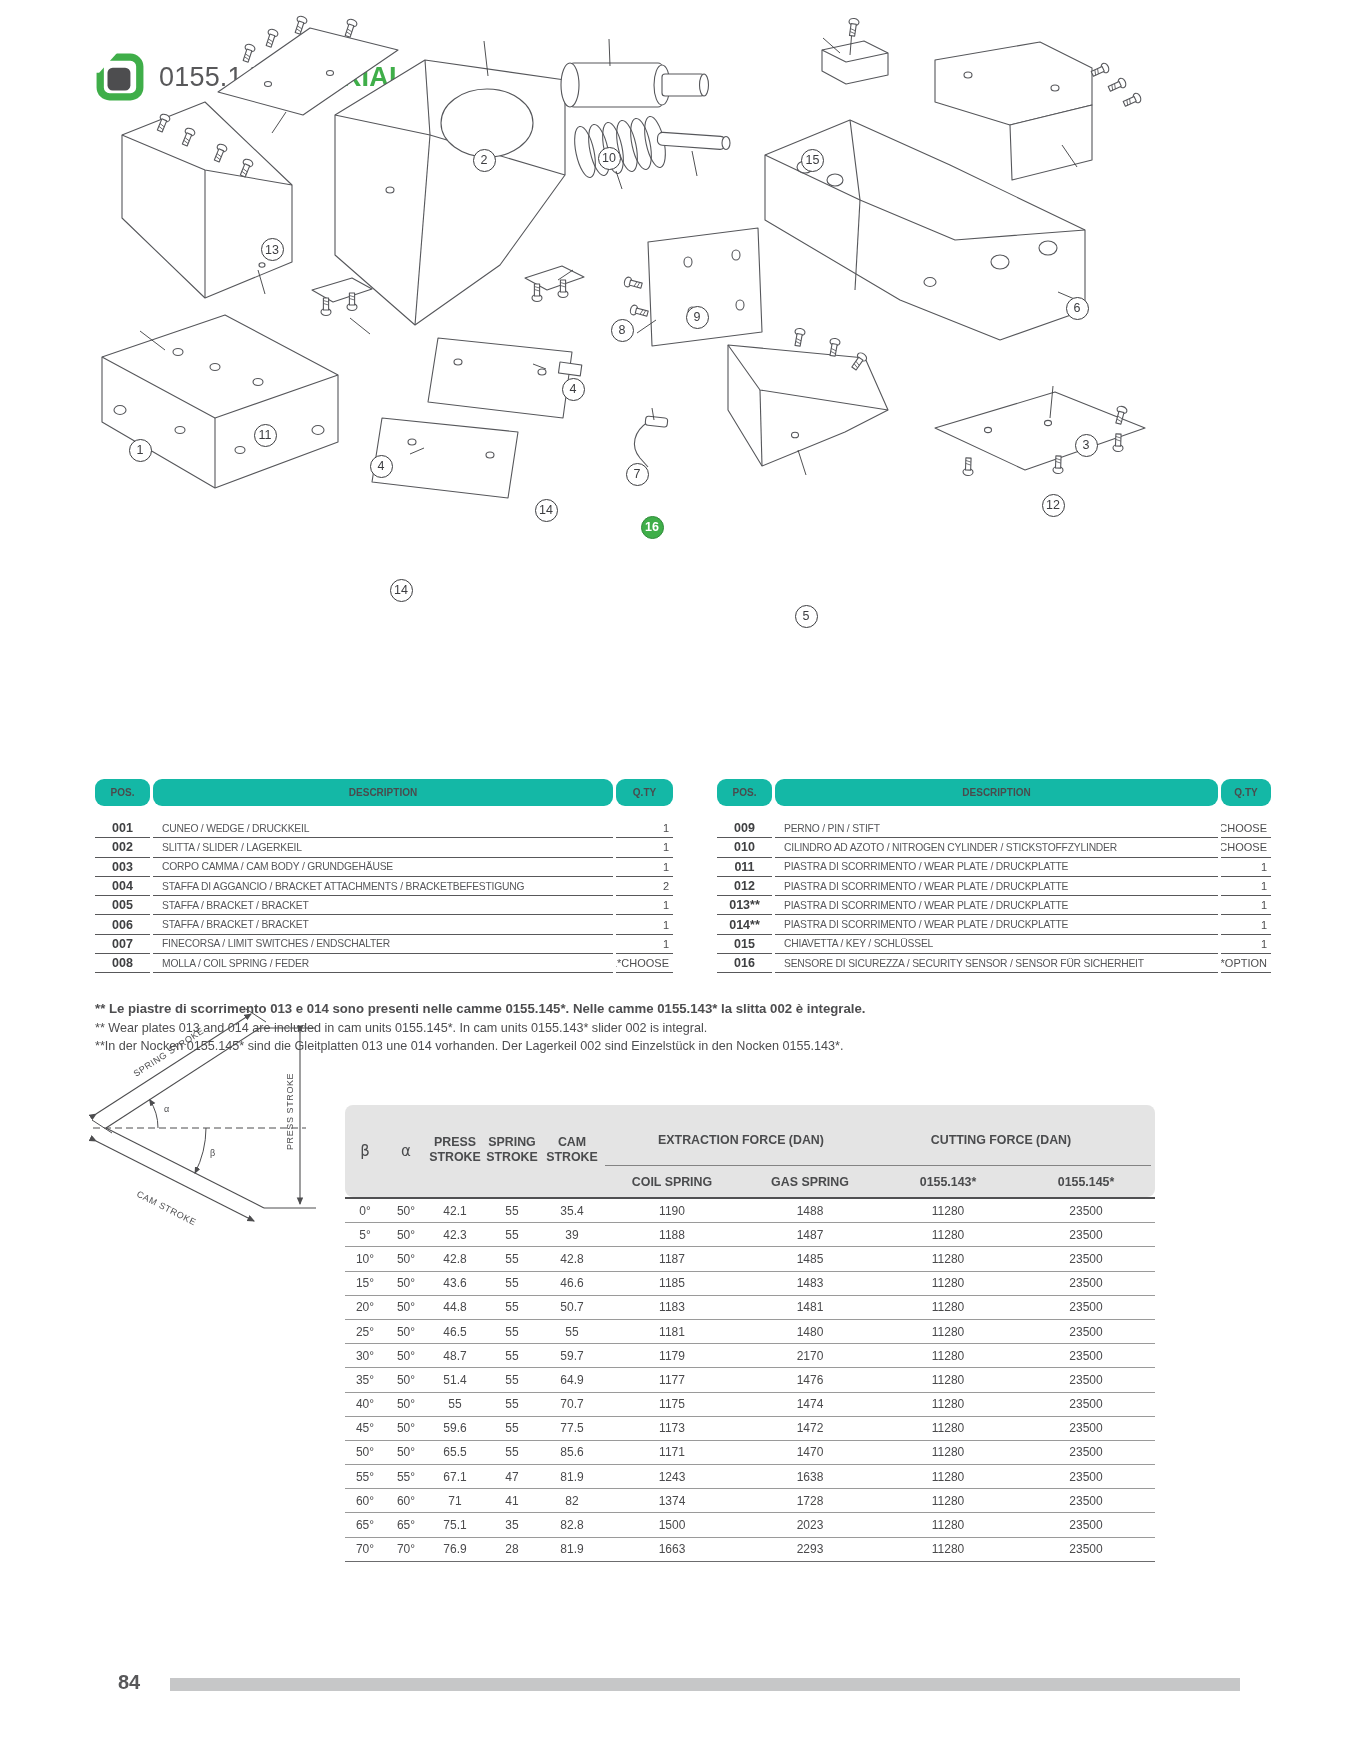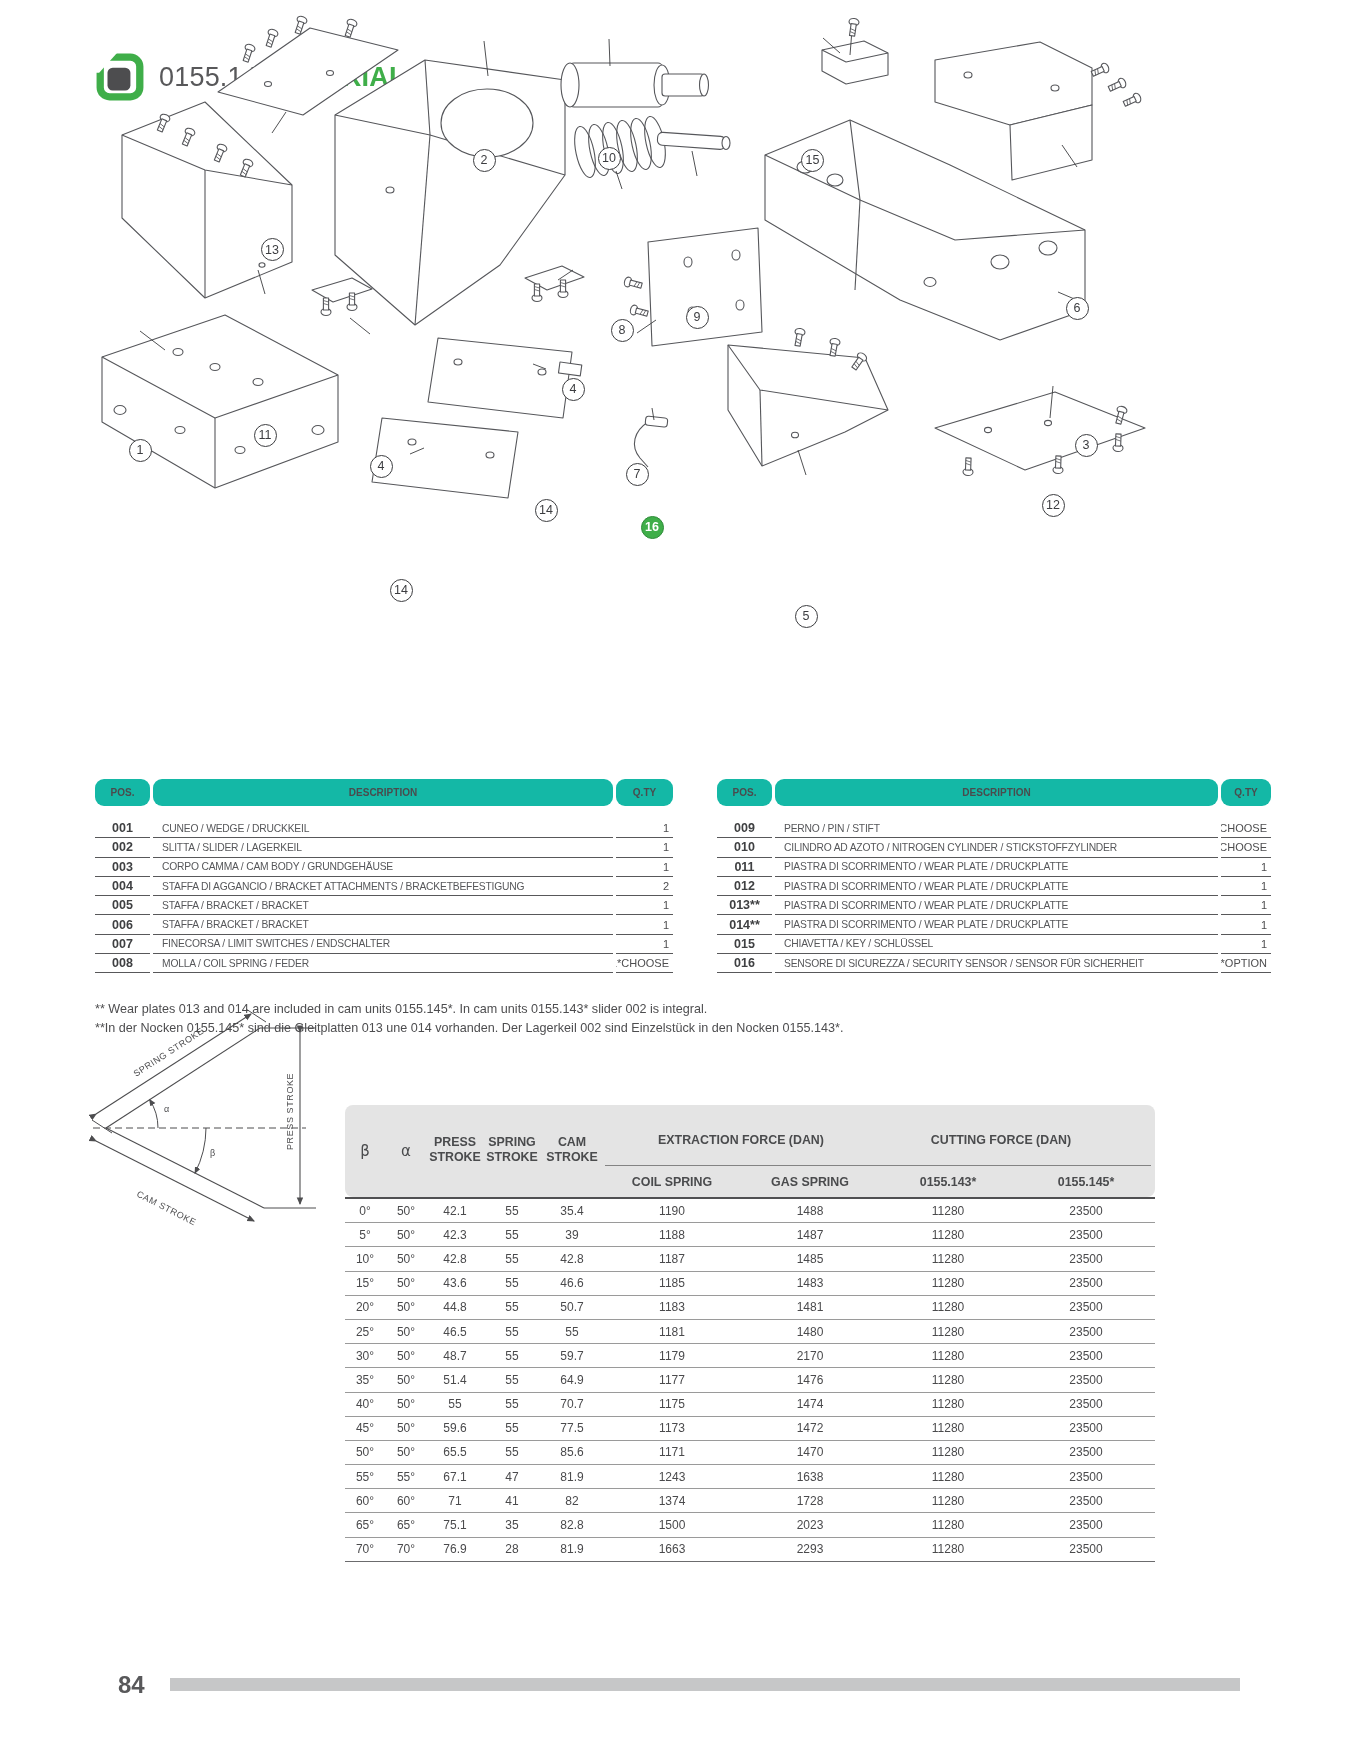--- a/index.html
+++ b/index.html
@@ -54,21 +54,21 @@
   .sh.stack{flex-direction:column;line-height:15px;}
   .shline{position:absolute;left:260px;top:60px;width:546px;border-top:1.2px solid #838383;}
   .stroke-rows{position:absolute;left:345px;top:1197px;width:810px;}
   .srow{display:grid;grid-template-columns:40px 42px 56px 58px 62px 138px 138px 138px 138px;
         height:23.2px;border-bottom:1px solid #9a9a9a;}
   .srow:first-child{border-top:2px solid #505052;}
   .srow:last-child{border-bottom:1.4px solid #6b6b6d;}
   .scell{display:flex;align-items:center;justify-content:center;font-size:12px;color:#4a4a4c;}
 
   
-  .pageno{position:absolute;left:118px;top:1671px;font-size:24px;font-weight:700;color:#58585a;}
+  .pageno{position:absolute;left:118px;top:1671px;font-size:20px;font-weight:700;color:#58585a;}
   .footbar{position:absolute;left:170px;top:1678px;width:1070px;height:13px;background:#c6c7c8;}
 
   svg .ln{stroke:#56575b;stroke-width:1.1;fill:#fff;stroke-linejoin:round;}
   svg .nf{fill:none;}
   svg .ld{stroke:#3c3d40;stroke-width:0.9;fill:none;}
 </style>
 </head>
 <body>
 
 <div class="page">
@@ -346,20 +346,21 @@
         </div>
         <div class="prow">
           <div class="c-pos">016</div>
           <div class="c-desc">SENSORE DI SICUREZZA / SECURITY SENSOR / SENSOR FÜR SICHERHEIT</div>
           <div class="c-qty">1*OPTION</div>
         </div>
       </div>
   </section>
 
   <div class="notes">
+    <div class="n0">** Le piastre di scorrimento 013 e 014 sono presenti nelle camme 0155.145*. Nelle camme 0155.143* la slitta 002 è integrale.</div>
     <div class="n1">** Wear plates 013 and 014 are included in cam units 0155.145*. In cam units 0155.143* slider 002 is integral.</div>
     <div class="n2">**In der Nocken 0155.145* sind die Gleitplatten 013 une 014 vorhanden. Der Lagerkeil 002 sind Einzelstück in den Nocken 0155.143*.</div>
   </div>
 
   <svg class="angdia" width="255" height="240" viewBox="0 0 255 240">
     <defs>
       <marker id="ah" markerWidth="8" markerHeight="8" refX="6" refY="3" orient="auto">
         <path d="M0,0 L7,3 L0,6 Z" fill="#4d4d4f"></path>
       </marker>
     </defs>

